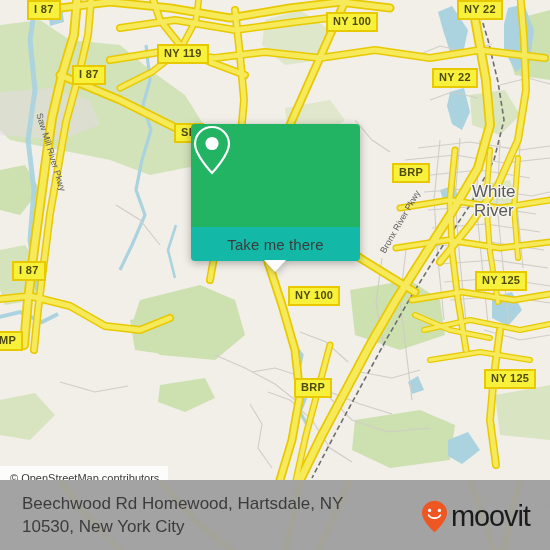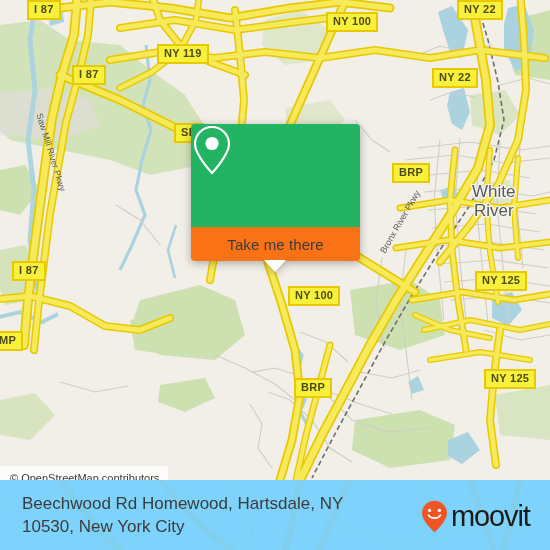--- a/index.html
+++ b/index.html
@@ -63,33 +63,33 @@
   
   .callout{position:absolute;left:191px;top:124px;width:169px;
            filter:drop-shadow(0 2px 4px rgba(0,0,0,0.30));}
   .callout-top{
     height:103px;background:#22b462;
     border-radius:4px 4px 0 0;
     display:flex;align-items:center;justify-content:center;
   }
   .pin-icon{width:42px;height:52px;display:block;}
   .callout-bottom{
-    background:#f97316;height:34px;border-radius:0 0 4px 4px;
+    background:#14b8a6;height:34px;border-radius:0 0 4px 4px;
     display:flex;align-items:center;justify-content:center;
     position:relative;
   }
   .callout-label{color:#3b3b3b;font-size:15px;line-height:17px;letter-spacing:.1px;}
   .callout-tail{
     position:absolute;left:73px;top:33px;width:0;height:0;
     border-left:11px solid transparent;border-right:11px solid transparent;
     border-top:12px solid #fdfdfd;
   }
 
   
-  .footer{position:absolute;left:0;top:480px;width:550px;height:70px;background:#7dd3fc;overflow:hidden;}
+  .footer{position:absolute;left:0;top:480px;width:550px;height:70px;background:#a3a3a3;overflow:hidden;}
   .footer-ghost{position:absolute;left:0;top:-480px;opacity:.055;}
   .footer-address{
     position:absolute;left:22px;top:12px;width:370px;
     color:#3c3c3c;font-size:17px;line-height:23px;font-weight:400;
   }
   .moovit{position:absolute;left:421px;top:500px;display:flex;align-items:center;}
   .moovit-pin{width:27px;height:33px;margin-right:3px;}
   .moovit-word{color:#1b1b1b;font-size:29px;line-height:33px;letter-spacing:-1.1px;font-weight:400;}
 </style>
 </head>

